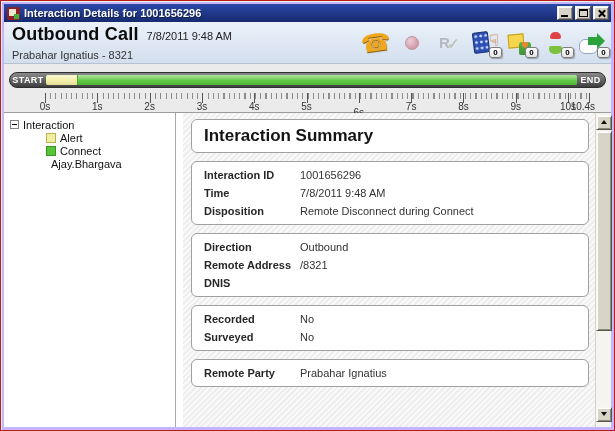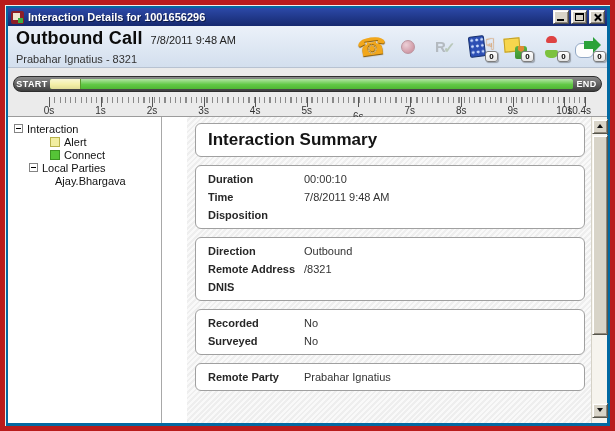--- a/index.html
+++ b/index.html
@@ -1,19 +1,19 @@
 <!DOCTYPE html>
 <html><head>
 <meta charset="utf-8">
 <style>
   html,body { margin:0; padding:0; width:615px; height:431px; overflow:hidden;
               font-family:"Liberation Sans", sans-serif; background:#fff; }
   * { box-sizing:border-box; }
 
-  .window { position:absolute; inset:0; background:#0369a1; border:5px solid #b91c1c;
+  .window { position:absolute; inset:0; background:#c4b5fd; border:1px solid #b91c1c;
             box-shadow: inset 1px 1px 0 #f3f1ea; padding-left: 25px; }
 
   
   .titlebar { position:absolute; left:3px; top:3px; right:3px; height:18px;
               background:linear-gradient(#2c49a8,#16296f); display:flex; align-items:center; padding:0 2px; }
   .app-icon { width:13px; height:13px; margin:0 4px 0 1px; background:#8c1f28; border-radius:2px; position:relative; flex:none; }
   .app-icon::before { content:""; position:absolute; left:2px; top:2px; right:4px; bottom:4px; background:#f0e6d0; }
   .app-icon::after  { content:""; position:absolute; right:1px; bottom:1px; width:5px; height:5px; background:#3fae3f; }
   .title-text { color:#fff; font-size:11px; font-weight:bold; flex:1; white-space:nowrap; overflow:hidden;
                 text-shadow:1px 1px 0 rgba(0,0,0,.45); }
@@ -78,21 +78,21 @@
                 background:linear-gradient(rgba(255,255,255,.55), rgba(255,255,255,.08) 55%, rgba(0,0,0,.07)); }
   .seg + .seg { border-left:1px solid rgba(95,95,25,.4); }
   .ruler { position:absolute; left:41px; right:22px; top:29px; height:18px; }
   .ruler::before { content:""; position:absolute; left:0; right:0; top:0; height:6px;
                    background:repeating-linear-gradient(to right, #8a8a8a 0 1px, rgba(0,0,0,0) 1px 5.25px); }
   .majortick { position:absolute; top:0; width:1px; height:10px; background:#555; }
   .rlabel { position:absolute; top:8px; font-size:10px; color:#333; transform:translateX(-50%); white-space:nowrap; }
 
   
   .content { position:absolute; left:3px; top:112px; right:3px; bottom:3px; background:#fff; }
-  .tree { position:absolute; left:0; top:0; bottom:0; width:154px; border-right:1px solid #a8a8a8;
+  .tree { position:absolute; left:0; top:0; bottom:0; width:172px; border-right:1px solid #a8a8a8;
           padding-top:5px; font-size:11px; color:#111; overflow:hidden; }
   .trow { display:flex; align-items:center; height:13px; white-space:nowrap; }
   .expander { width:9px; height:9px; border:1px solid #848484; background:#fff; position:relative; margin-right:4px; flex:none; }
   .expander::before { content:""; position:absolute; left:1px; top:3px; width:5px; height:1px; background:#000; }
   .swatch { width:10px; height:10px; border:1px solid #9a9246; margin-right:4px; flex:none; }
   .sw-alert { background:#f2eea1; border-color:#b8b24c; }
   .sw-connect { background:#55c437; border-color:#3b9422; }
 
   .summary { position:absolute; left:179px; right:16px; top:0; bottom:0; padding:6px 6px 0 8px; overflow:hidden;
              background:#eeeeee;
@@ -215,45 +215,42 @@
         <span>Interaction</span>
       </div>
       <div class="trow" style="padding-left:42px">
         <span class="swatch sw-alert"></span>
         <span>Alert</span>
       </div>
       <div class="trow" style="padding-left:42px">
         <span class="swatch sw-connect"></span>
         <span>Connect</span>
       </div>
-      <div class="trow" style="padding-left:21px">
-        <span class="expander"></span>
-        <span>Local Parties</span>
-      </div>
       <div class="trow" style="padding-left:47px">
         <span>Ajay.Bhargava</span>
       </div>
     </div>
 
     <div class="summary">
       <div class="card title-card">
         <span class="summary-title">Interaction Summary</span>
       </div>
       <div>
           <div class="card">
             <div class="krow">
-              <span class="klabel">Duration</span>
-              <span class="kvalue">00:00:10</span>
+              <span class="klabel">Interaction ID</span>
+              <span class="kvalue">1001656296</span>
             </div>
             <div class="krow">
               <span class="klabel">Time</span>
               <span class="kvalue">7/8/2011 9:48 AM</span>
             </div>
             <div class="krow">
               <span class="klabel">Disposition</span>
+              <span class="kvalue">Remote Disconnect during Connect</span>
             </div>
           </div>
           <div class="card">
             <div class="krow">
               <span class="klabel">Direction</span>
               <span class="kvalue">Outbound</span>
             </div>
             <div class="krow">
               <span class="klabel">Remote Address</span>
               <span class="kvalue">/8321</span>

